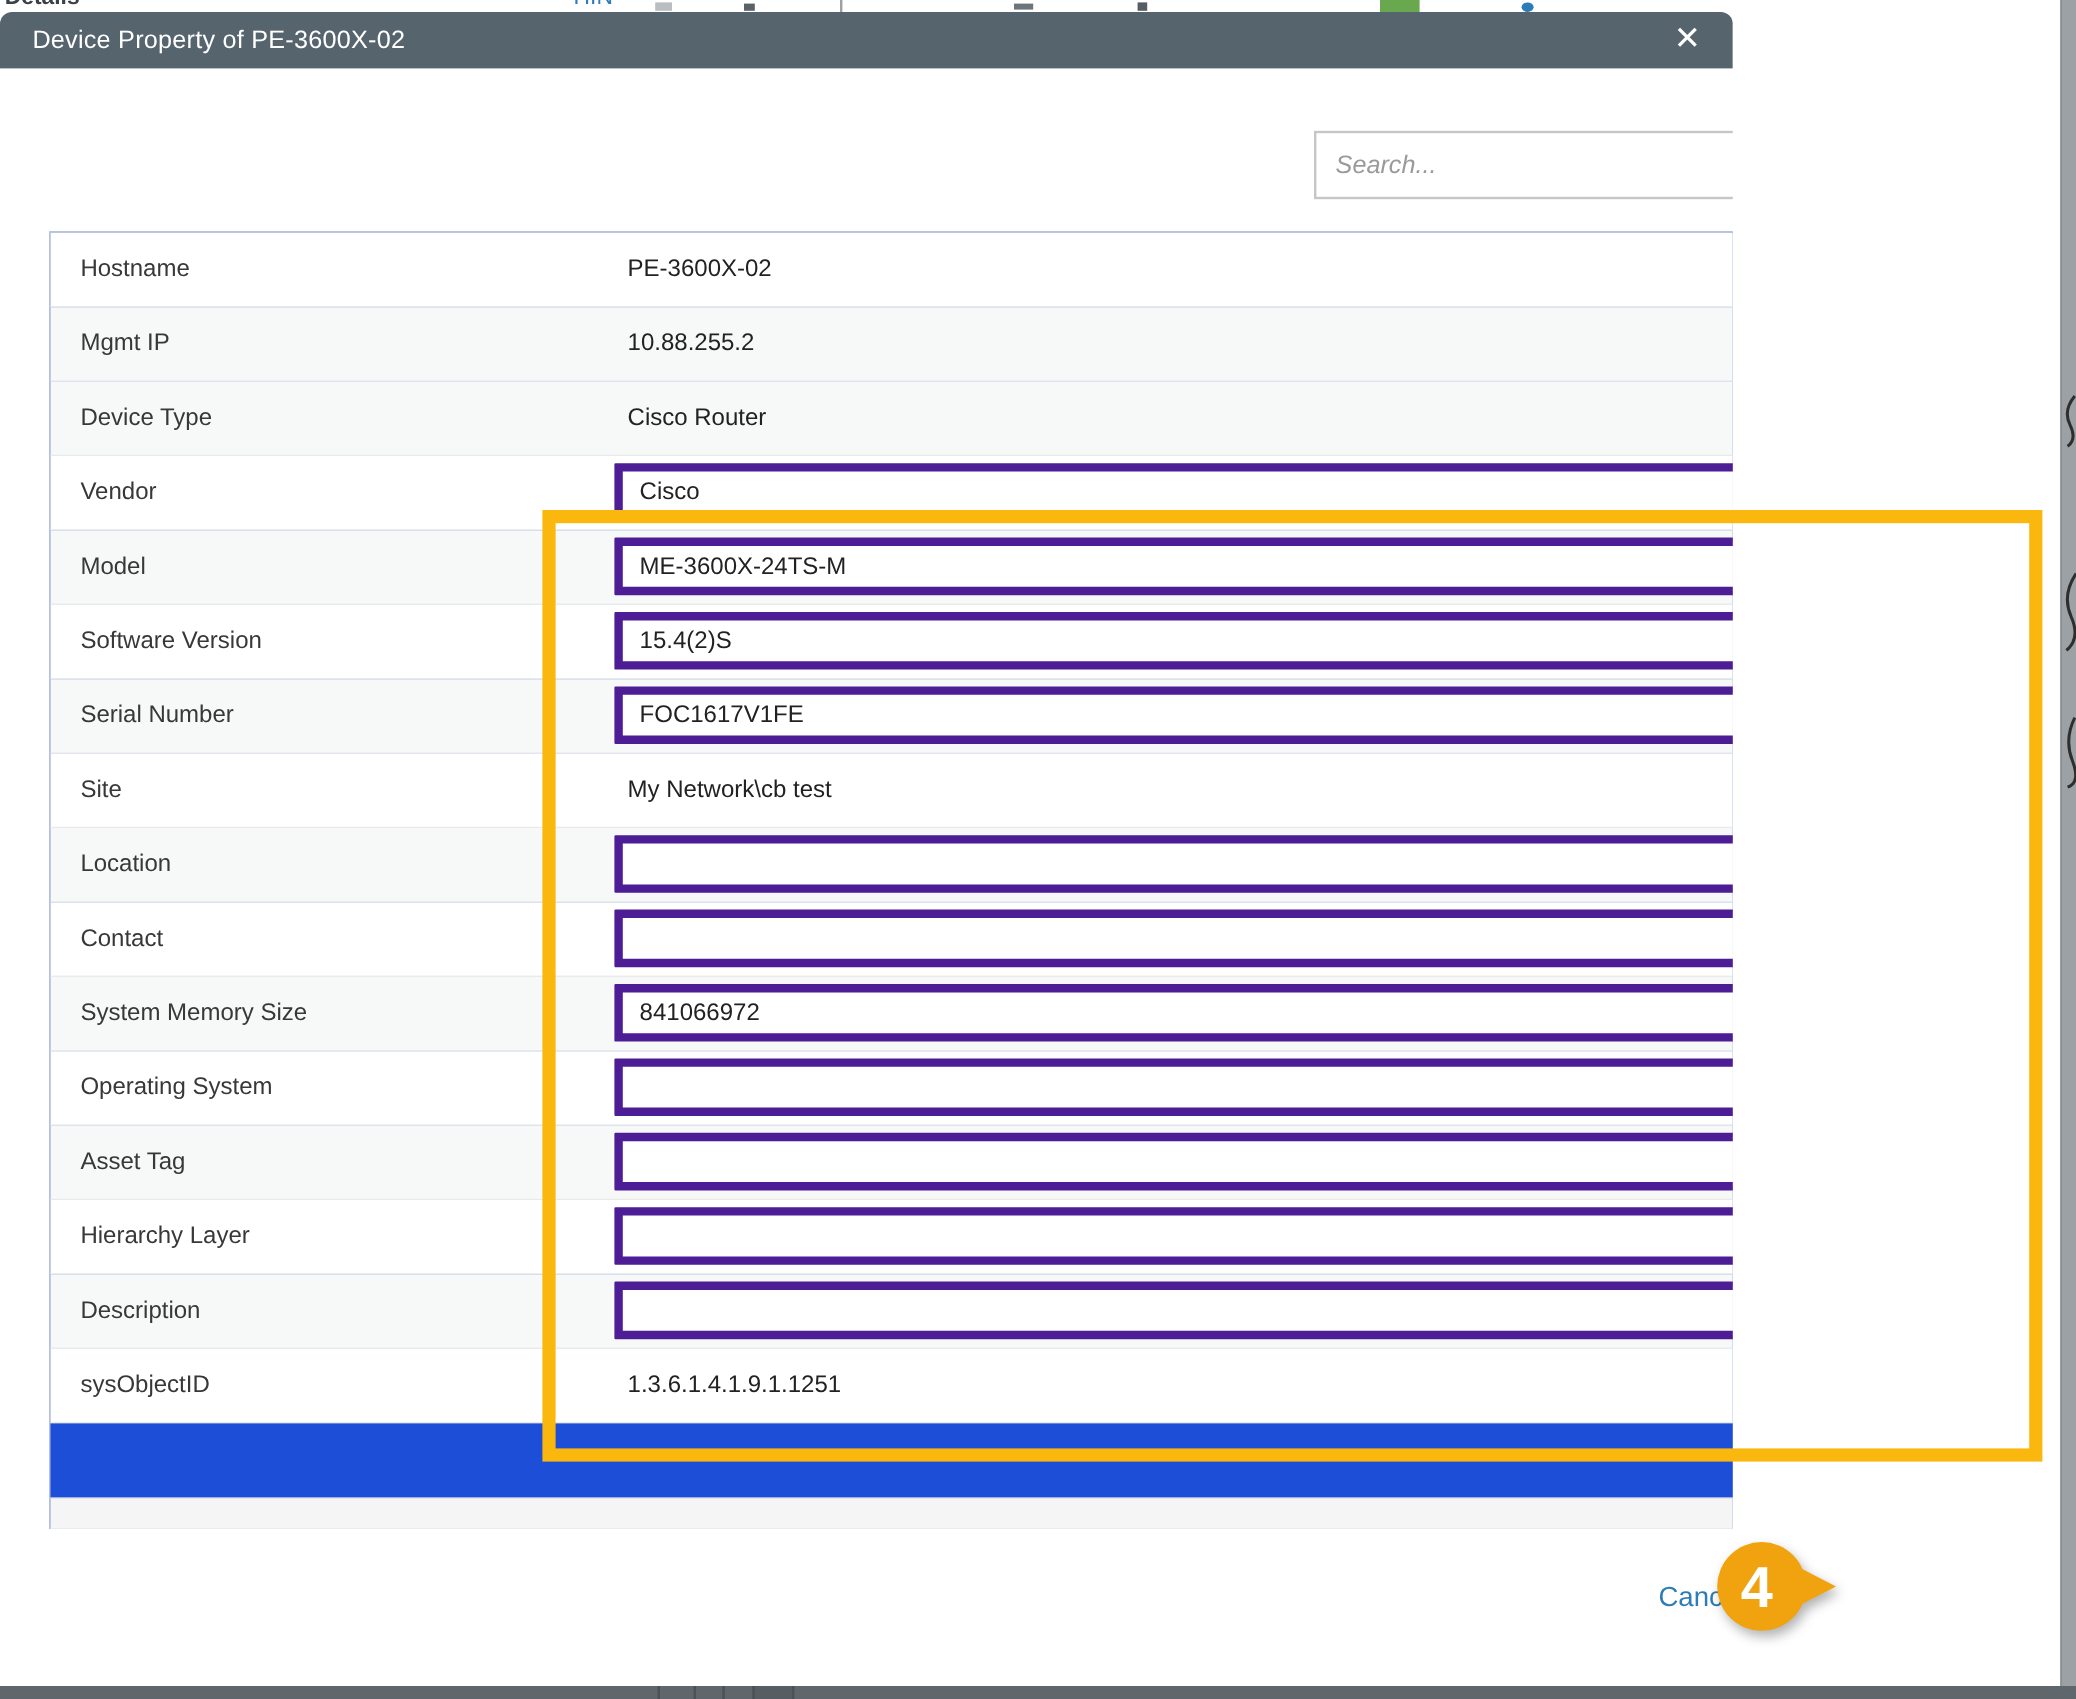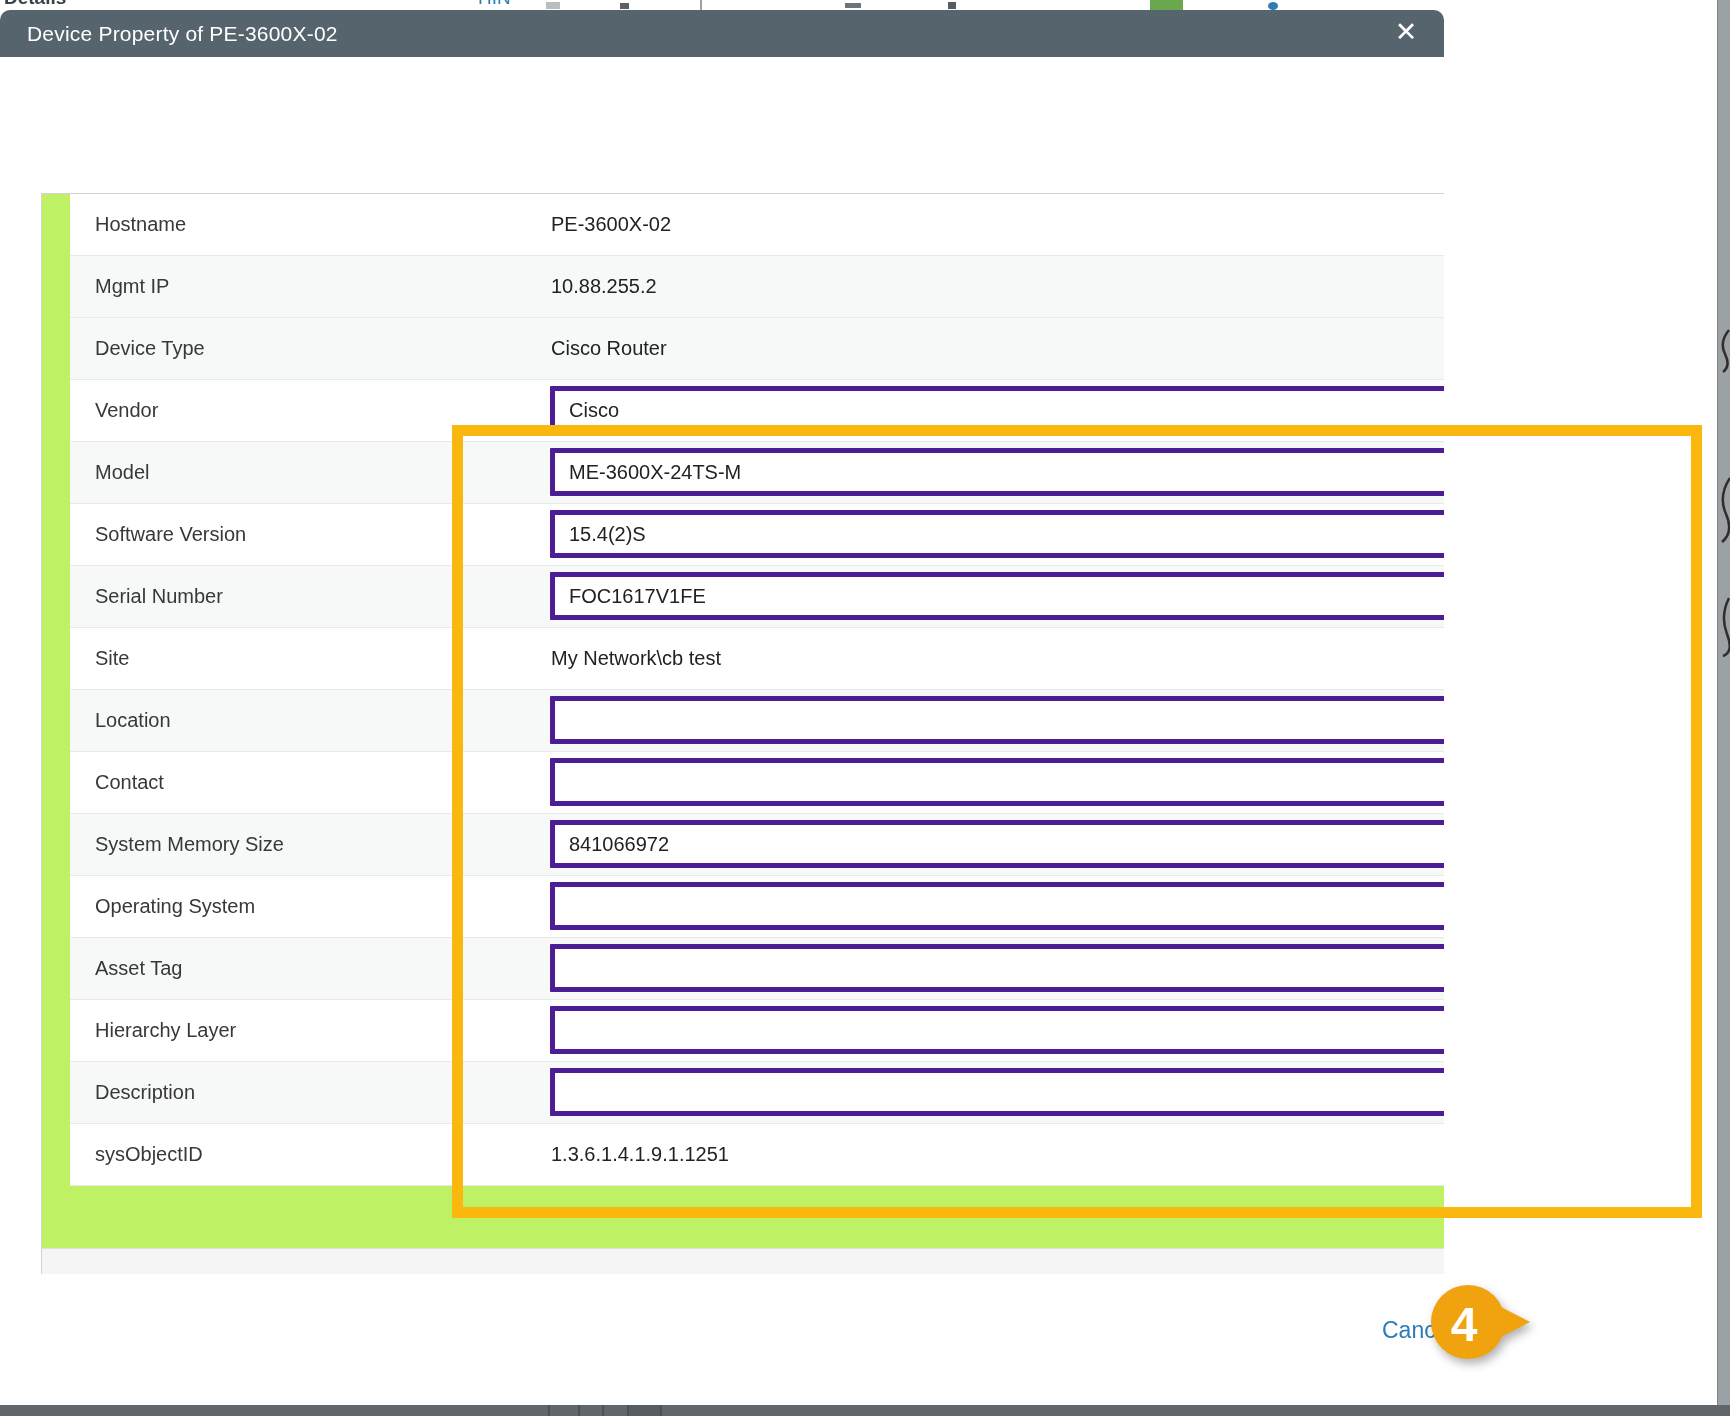--- a/index.html
+++ b/index.html
@@ -21,26 +21,26 @@
   .titlebar{position:absolute;left:0;top:0;width:100%;height:47px;background:#56646e;}
   .titlebar .title{position:absolute;left:27px;top:0;line-height:47px;color:#ffffff;font-size:21px;font-weight:500;letter-spacing:.2px;}
   .close-x{position:absolute;right:20px;top:0;width:36px;height:47px;line-height:45px;text-align:center;color:#ffffff;font-size:27px;font-weight:300;cursor:pointer;}
   
   .searchbox{position:absolute;left:1095px;top:99px;width:405px;height:57px;border:2px solid #c6c6c6;box-sizing:border-box;background:#fff;}
   .searchbox input{position:absolute;left:14px;top:2px;width:330px;height:48px;border:0;outline:none;font-size:21px;font-style:italic;color:#444;font-family:"Liberation Sans",sans-serif;background:transparent;}
   .searchbox input::placeholder{color:#9a9a9a;font-style:italic;}
   .search-glass{position:absolute;right:10px;top:11px;}
   .tool-icon{position:absolute;cursor:pointer;}
   
-  .ptable{position:absolute;left:41px;top:183px;width:1641px;height:1081px;border:1px solid #d4d4d4;box-sizing:border-box;background:#bef264;padding-left:28px;}
+  .ptable{position:absolute;left:41px;top:183px;width:1641px;height:1081px;border:1px solid #d4d4d4;box-sizing:border-box;background:#1d4ed8;}
   .prow{position:relative;width:100%;height:62px;border-bottom:1px solid #e9e9e9;box-sizing:border-box;background:#ffffff;}
   .prow.alt{background:#f7f8f8;}
   .plabel{position:absolute;left:25px;top:0;line-height:61px;font-size:20px;color:#383838;}
   .pvalue{position:absolute;left:481px;top:0;line-height:61px;font-size:20px;color:#222;}
-  .pinput{position:absolute;left:480px;top:6px;width:1140px;height:48px;box-sizing:border-box;border:5px solid #4c1d95;border-radius:1px;background:#fff;font-size:20px;color:#222;padding:0 14px;font-family:"Liberation Sans",sans-serif;outline:none;}
+  .pinput{position:absolute;left:470px;top:6px;width:1140px;height:48px;box-sizing:border-box;border:7px solid #4c1d95;border-radius:1px;background:#fff;font-size:20px;color:#222;padding:0 14px;font-family:"Liberation Sans",sans-serif;outline:none;}
   .vtrack{position:absolute;left:1607px;top:0;width:32px;height:1054px;background:#fbfbfb;border-left:1px solid #e9e9e9;}
   .vthumb{position:absolute;left:6px;top:7px;width:19px;height:224px;border-radius:10px;background:#bdbdbd;cursor:pointer;}
   .hscroll{position:absolute;left:0;top:1054px;width:1639px;height:25px;background:#f5f5f5;border-top:1px solid #e0e0e0;}
   
   .hl-rect{position:absolute;left:452px;top:425px;width:1250px;height:793px;border:11px solid #fab70d;box-sizing:border-box;z-index:50;pointer-events:none;}
   .badge{position:absolute;left:1418px;top:1272px;z-index:60;filter:drop-shadow(3px 5px 5px rgba(0,0,0,.30));pointer-events:none;}
   
   .cancel-link{position:absolute;left:1382px;top:1307px;font-size:23px;color:#2d7cb5;cursor:pointer;}
   .save-btn{position:absolute;left:1526px;top:1286px;width:154px;height:62px;background:#fbc437;border:none;border-radius:16px;font-size:23px;color:#1c1c1c;font-family:"Liberation Sans",sans-serif;cursor:pointer;box-shadow:0 2px 5px rgba(0,0,0,.18);}
   .scribble{position:absolute;right:0;z-index:5;}
@@ -78,20 +78,27 @@
     <div class="bottom-div" style="left:660px;"></div>
   </div>
 
   <div class="modal">
 
     <div class="titlebar">
       <span class="title">Device Property of PE-3600X-02</span>
       <span class="close-x">✕</span>
     </div>
 
+    <div class="searchbox">
+      <input type="text" placeholder="Search..." style="">
+      <svg class="search-glass" width="36" height="36" viewBox="0 0 36 36">
+        <circle cx="15" cy="14" r="10" stroke="#3d86c6" stroke-width="3" fill="none"></circle>
+        <line x1="22.5" y1="21.5" x2="32" y2="31" stroke="#3d86c6" stroke-width="5" stroke-linecap="round"></line>
+      </svg>
+    </div>
 
     <svg class="tool-icon" style="left:1534px;top:100px;" width="46" height="50" viewBox="0 0 46 50">
       <path d="M8,4 h18 l10,10 v30 h-28 z" fill="none" stroke="#3d86c6" stroke-width="3" stroke-linejoin="round"></path>
       <path d="M26,4 v10 h10 z" fill="#3d86c6" stroke="#3d86c6" stroke-width="1"></path>
       <line x1="17" y1="34" x2="30" y2="34" stroke="#21a038" stroke-width="6"></line>
       <polygon points="29,25 43,34 29,43" fill="#21a038"></polygon>
     </svg>
 
     <svg class="tool-icon" style="left:1605px;top:103px;" width="44" height="44" viewBox="0 0 44 44">
       <circle cx="21" cy="22" r="17" stroke="#9b9b9b" stroke-width="3" fill="none"></circle>

